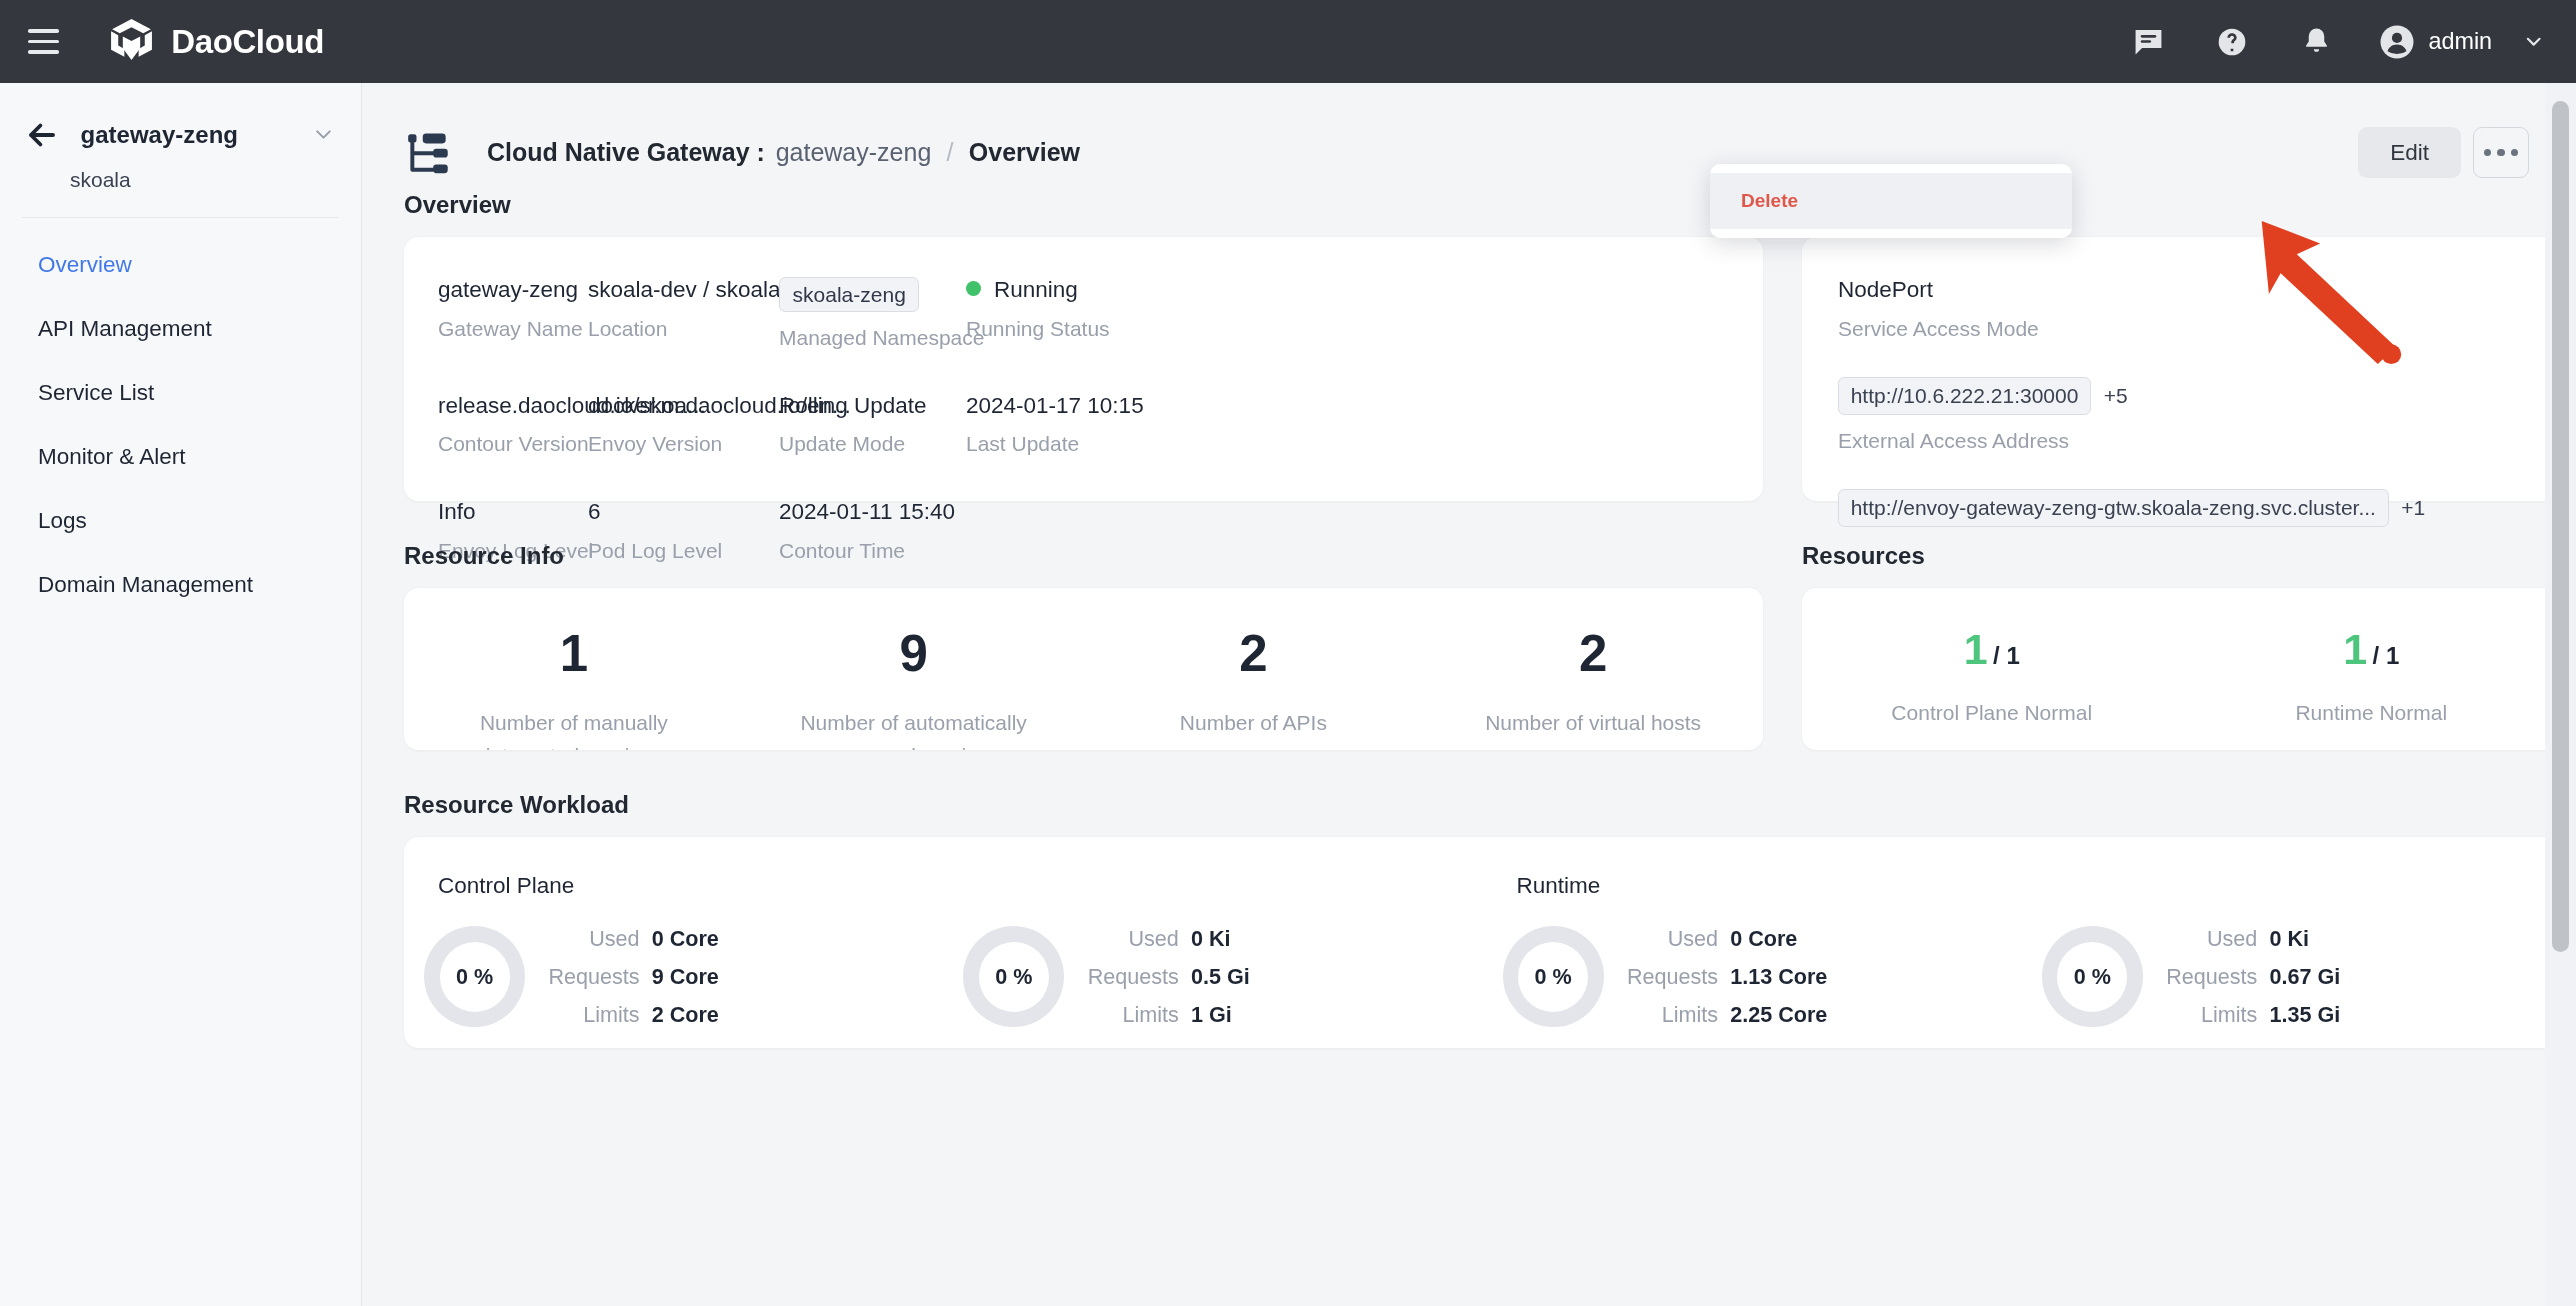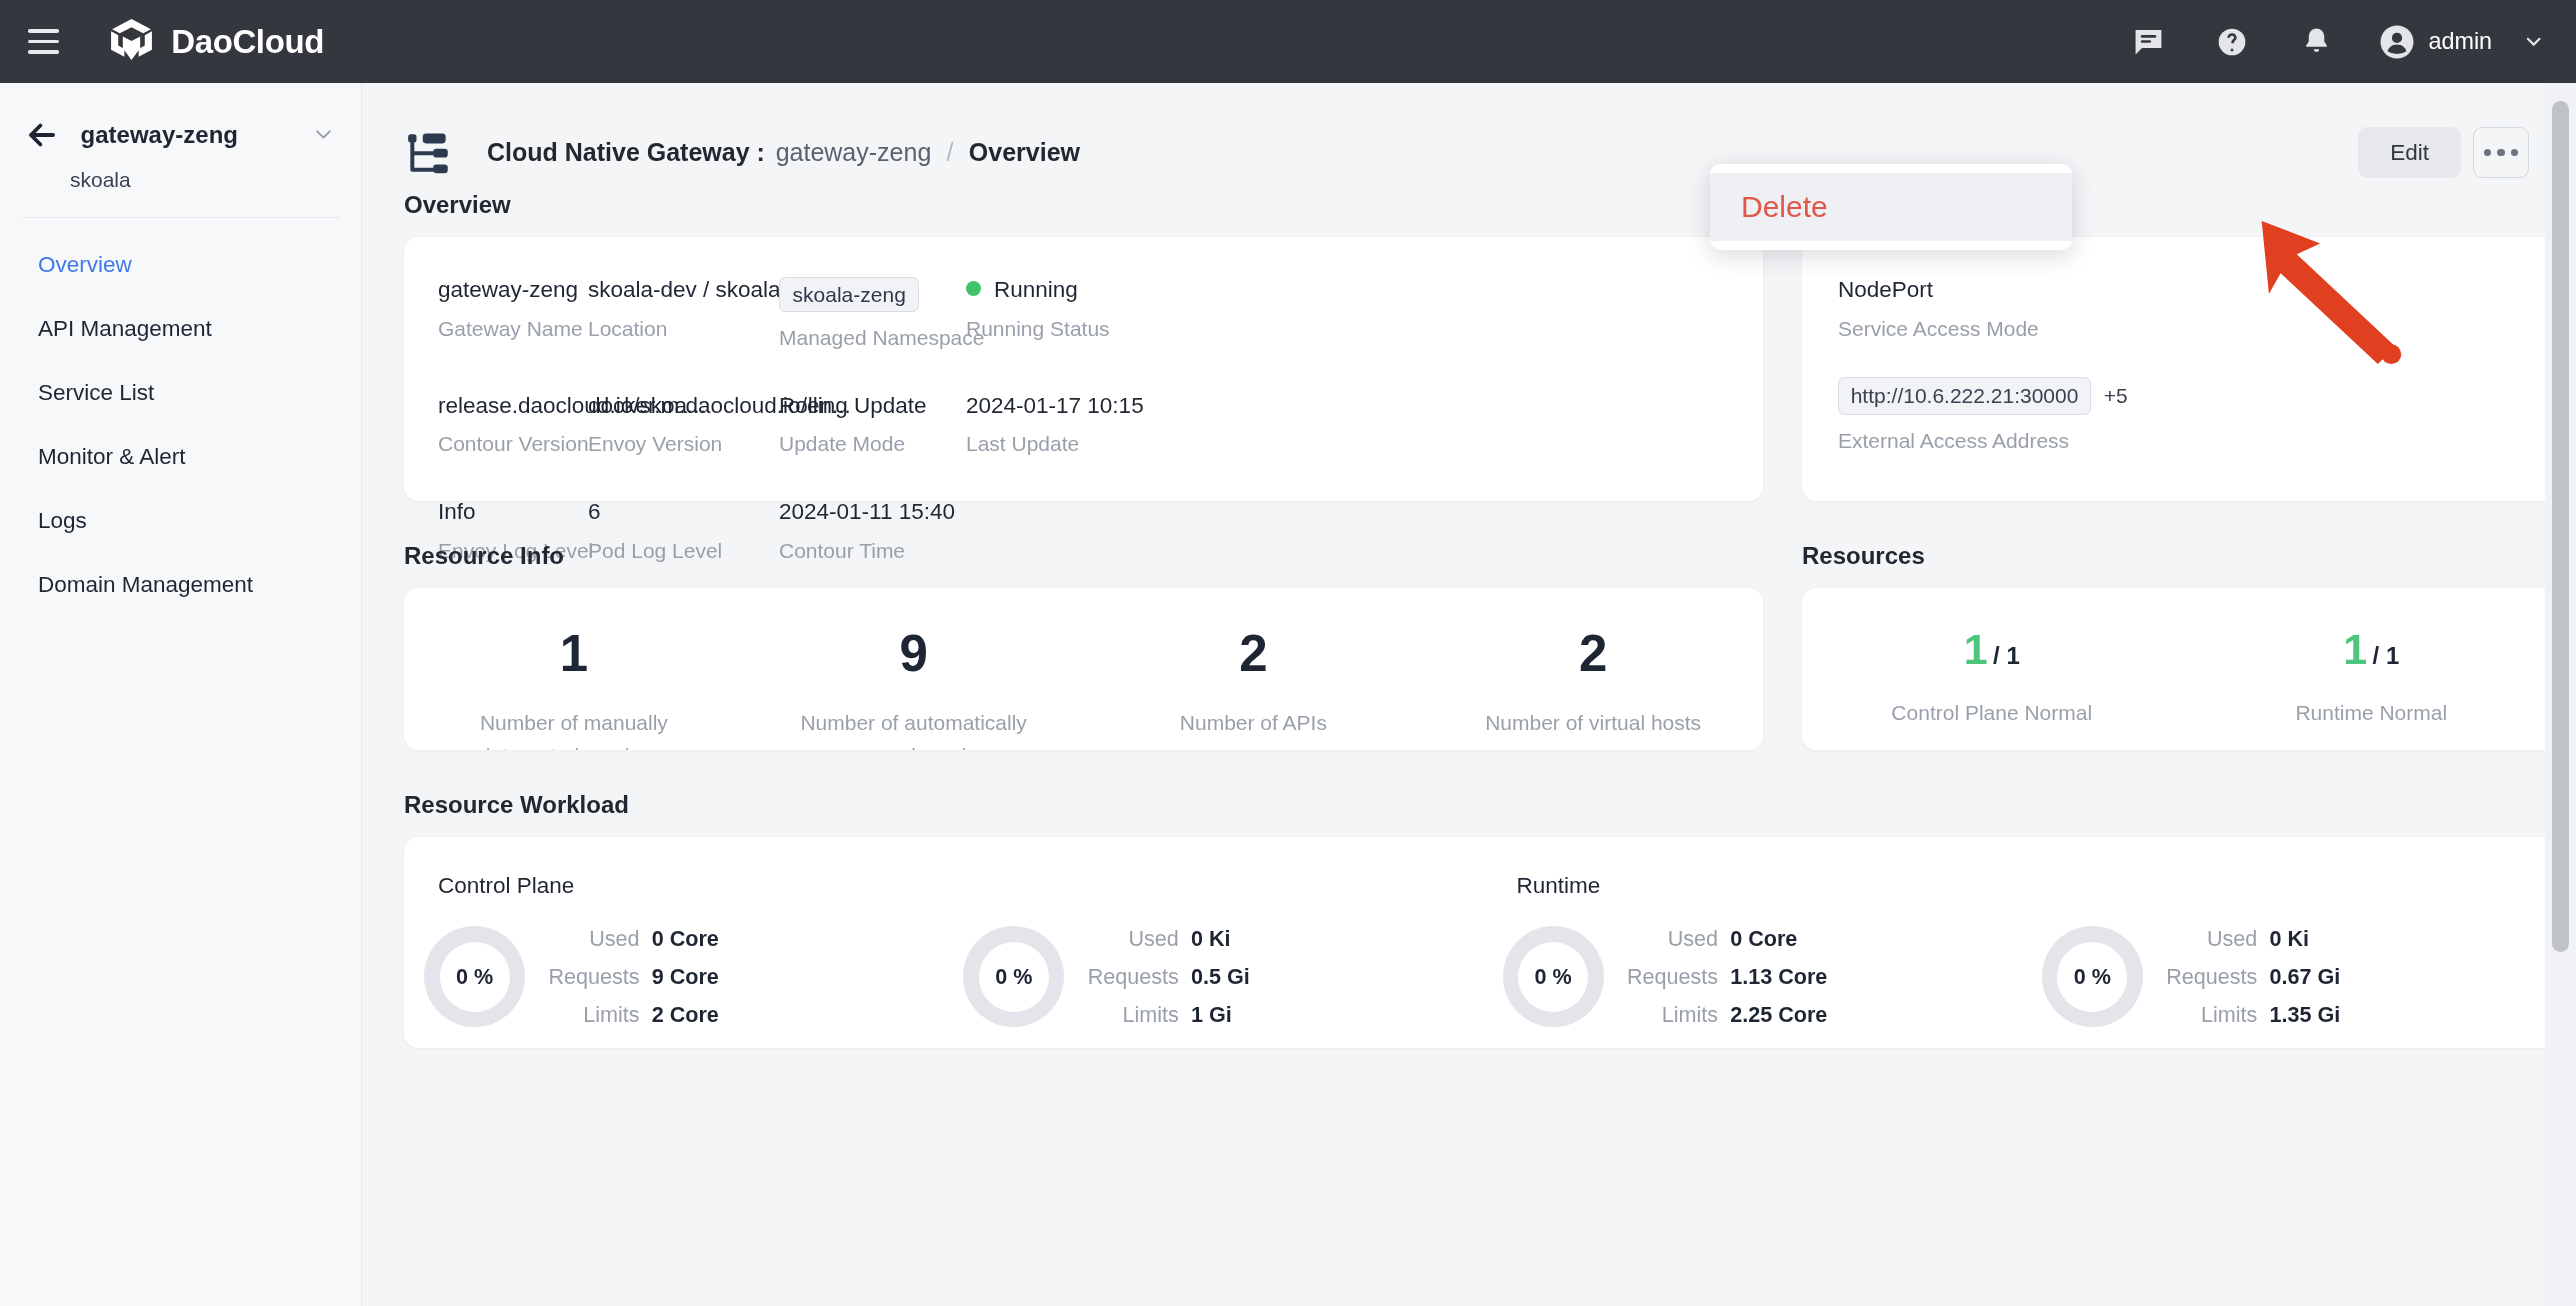--- a/index.html
+++ b/index.html
@@ -80,22 +80,22 @@
 
   
   .dropdown {
     position: absolute; top: 164px; left: 1710px;
     width: 362px; background: #fff;
     border-radius: 10.8px;
     box-shadow: 0 5.4px 23.4px rgba(22,30,46,0.17);
     padding: 9px 0; z-index: 30;
   }
   .dd-item {
-    font-size: 30px; color: #e0574a;
-    padding: 17px 0 17px 31px; cursor: pointer;
+    font-size: 19px; color: #e0574a;
+    padding: 17px 0 17px 31px; cursor: pointer; font-weight: bold;
   }
   .dd-item.hover { background: #eff0f3; }
 
   
   .content { padding: 0 0 0 41px; }
   .row { display: flex; gap: 39px; }
   .col-l { width: 1359px; flex: 0 0 auto; }
   .col-r { width: 759px; flex: 0 0 auto; }
   .sect-title { font-size: 24px; font-weight: bold; color: #222831; margin: 9px 0 18px 0; }
   .card { background: #fff; border-radius: 14.4px; box-shadow: 0 0.9px 2.7px rgba(22,30,46,0.05); }
@@ -332,20 +332,24 @@
             <div class="nw-lab">Service Access Mode</div>
           </div>
           <div class="nw-row">
             <div class="addr-line">
               <span class="addr-chip">http://10.6.222.21:30000</span>
               <span class="addr-plus">+5</span>
             </div>
             <div class="nw-lab">External Access Address</div>
           </div>
           <div class="nw-row">
+            <div class="addr-line">
+              <span class="addr-chip">http://envoy-gateway-zeng-gtw.skoala-zeng.svc.cluster...</span>
+              <span class="addr-plus">+1</span>
+            </div>
           </div>
         </div>
       </div>
     </div>
 
     <div class="row" style="margin-top:32px">
       <div class="col-l">
         <div class="sect-title">Resource Info</div>
         <div class="card stat-card">
           <div class="stat-grid">

